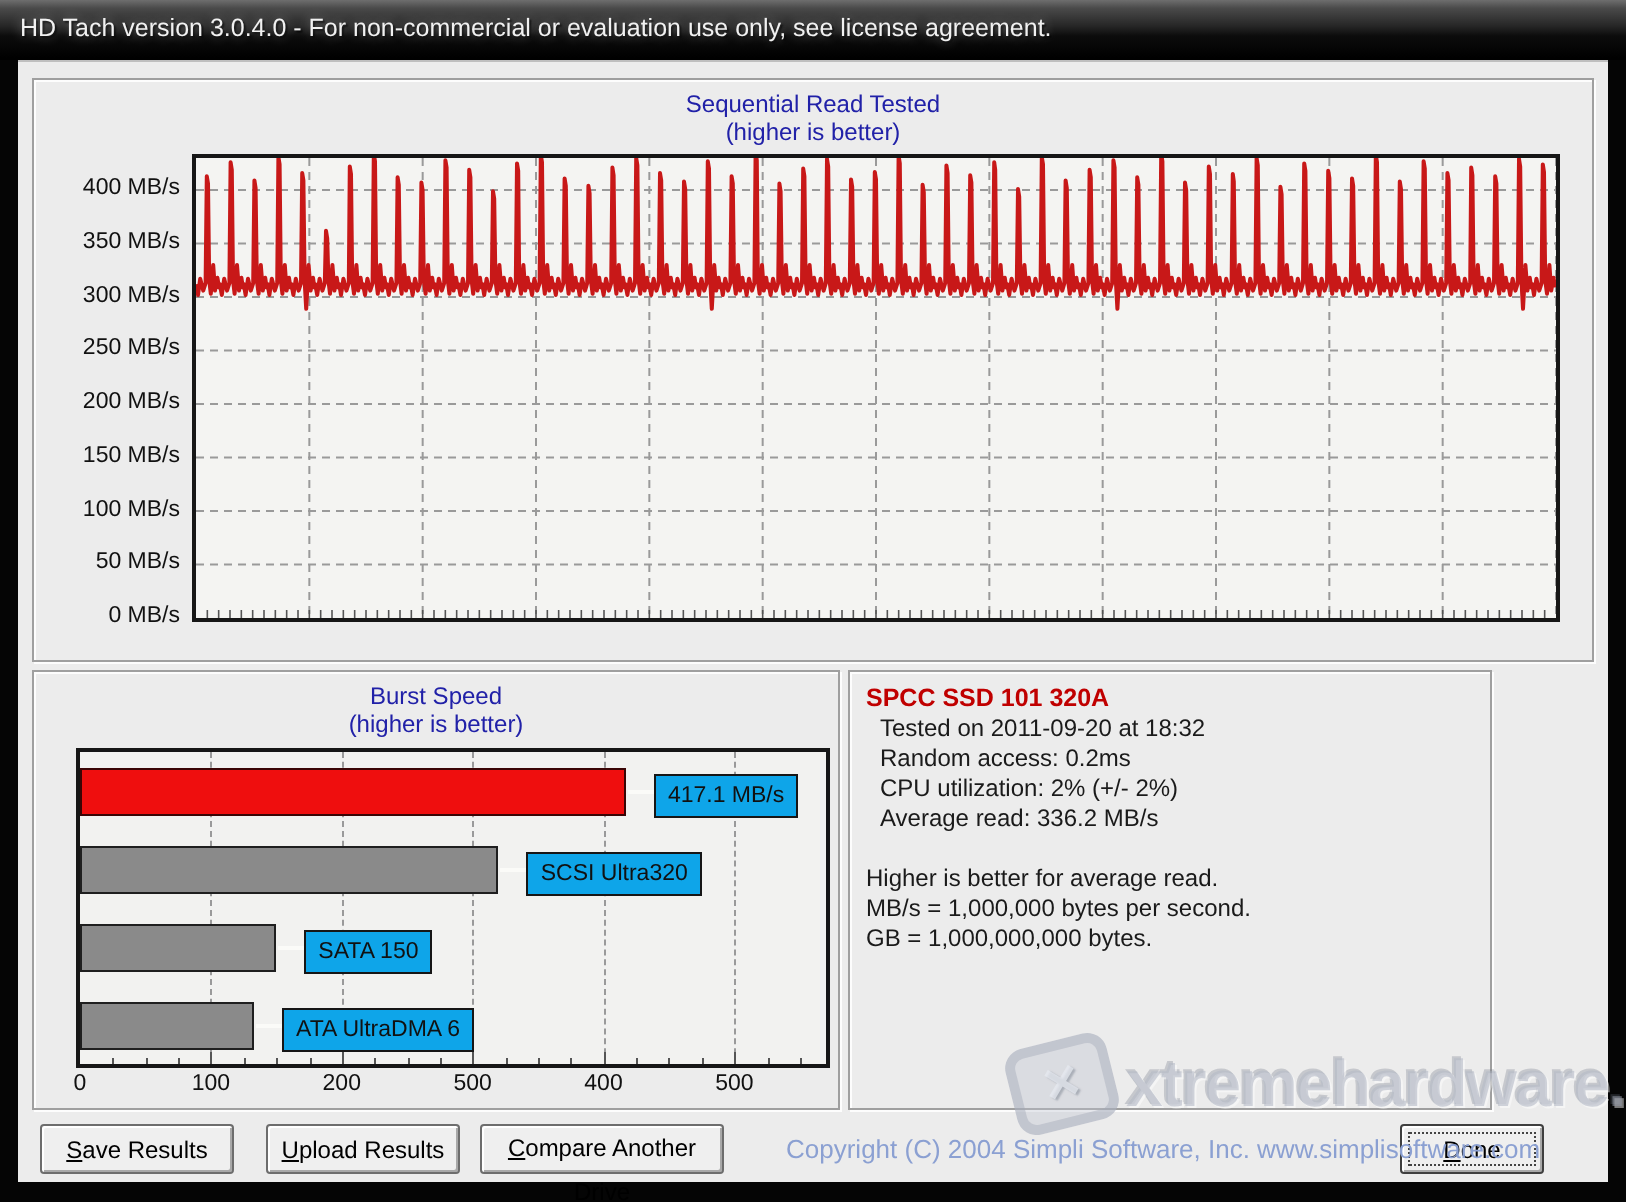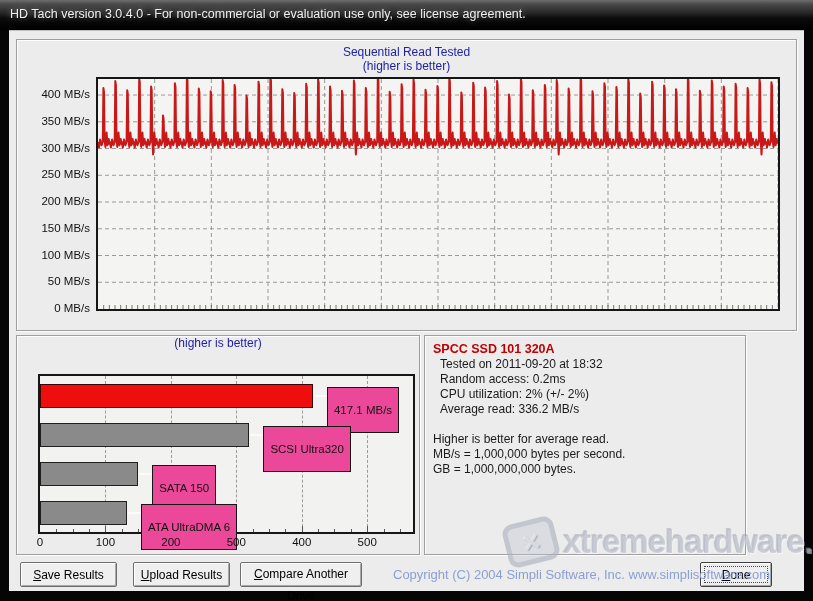--- a/index.html
+++ b/index.html
@@ -55,22 +55,22 @@
   
   .burst-plot {
     position:absolute; left:21px; top:38px; width:377px; height:160px;
     border:2px solid #161616; background:#f2f2f0;
   }
   .vgrid { position:absolute; top:0; bottom:0; width:0; border-left:1px dashed #9a9a9a; }
   .btick { position:absolute; bottom:0; width:1px; background:#555; }
   .bar { position:absolute; left:0; height:24px; border:1px solid #2a0c0c; }
   .bar-connector { position:absolute; height:2px; background:#fbfbf8; }
   .bar-label {
-    position:absolute; background:#ec4899; border:1px solid #161616;
-    font-size:11.5px; line-height:14px; padding:15px 6px; color:#111; white-space:nowrap;
+    position:absolute; background:#0ea5e9; border:1px solid #161616;
+    font-size:11.5px; line-height:14px; padding:3px 6px; color:#111; white-space:nowrap;
   }
   .burst-x-labels { position:absolute; left:21px; top:200px; width:377px; height:14px; }
   .burst-x-labels .xlab {
     position:absolute; width:36px; text-align:center; font-size:11.5px; color:#111;
   }
 
   
   .info-inner { position:absolute; inset:6px 8px; font-size:12px; color:#1a1a1a; }
   .info-title { color:#c00000; font-weight:bold; font-size:12.5px; line-height:15px; }
   .info-line { line-height:15px; white-space:nowrap; }
@@ -282,20 +282,21 @@
             <line x1="657.3333333333334" x2="657.3333333333334" y1="226" y2="230" stroke="#555" stroke-width="0.8"></line>
             <line x1="663" x2="663" y1="226" y2="230" stroke="#555" stroke-width="0.8"></line>
             <line x1="668.6666666666666" x2="668.6666666666666" y1="226" y2="230" stroke="#555" stroke-width="0.8"></line>
             <line x1="674.3333333333334" x2="674.3333333333334" y1="226" y2="230" stroke="#555" stroke-width="0.8"></line>
             <polyline points="0.0,63.1 1.0,68.5 2.1,60.4 3.6,66.3 4.8,62.6 5.4,9.1 6.0,12.8 6.6,61.0 7.4,67.9 8.6,53.5 9.5,66.3 10.7,59.9 11.5,64.7 11.9,63.1 12.9,68.5 14.1,60.4 15.5,66.3 16.7,62.6 17.3,2.1 17.9,5.9 18.5,61.0 19.3,67.9 20.5,53.5 21.5,66.3 22.7,59.9 23.4,64.7 23.9,63.1 24.8,68.5 26.0,60.4 27.4,66.3 28.6,62.6 29.2,11.2 29.8,15.0 30.4,61.0 31.3,67.9 32.4,53.5 33.4,66.3 34.6,59.9 35.3,64.7 35.8,63.1 36.7,68.5 37.9,60.4 39.4,66.3 40.6,62.6 41.2,-0.5 41.8,3.2 42.4,61.0 43.2,67.9 44.4,53.5 45.3,66.3 46.5,59.9 47.2,64.7 47.7,63.1 48.7,68.5 49.9,60.4 51.3,66.3 52.5,62.6 53.1,7.5 53.7,11.2 54.3,61.0 55.1,75.4 56.3,53.5 57.3,66.3 58.5,59.9 59.2,64.7 59.6,63.1 60.6,68.5 61.8,60.4 63.2,66.3 64.4,62.6 65.0,36.4 65.6,40.1 66.2,61.0 67.0,67.9 68.2,53.5 69.2,66.3 70.4,59.9 71.1,64.7 71.6,63.1 72.5,68.5 73.7,60.4 75.2,66.3 76.4,62.6 76.9,4.3 77.5,8.0 78.1,61.0 79.0,67.9 80.2,53.5 81.1,66.3 82.3,59.9 83.0,64.7 83.5,63.1 84.5,68.5 85.7,60.4 87.1,66.3 88.3,62.6 88.9,-2.1 89.5,1.6 90.1,61.0 90.9,67.9 92.1,53.5 93.1,66.3 94.2,59.9 95.0,64.7 95.4,63.1 96.4,68.5 97.6,60.4 99.0,66.3 100.2,62.6 100.8,9.6 101.4,13.4 102.0,61.0 102.8,67.9 104.0,53.5 105.0,66.3 106.2,59.9 106.9,64.7 107.4,63.1 108.3,68.5 109.5,60.4 110.9,66.3 112.1,62.6 112.7,12.3 113.3,16.0 113.9,61.0 114.8,67.9 116.0,53.5 116.9,66.3 118.1,59.9 118.8,64.7 119.3,63.1 120.3,68.5 121.4,60.4 122.9,66.3 124.1,62.6 124.7,1.1 125.3,4.8 125.9,61.0 126.7,67.9 127.9,53.5 128.8,66.3 130.0,59.9 130.8,64.7 131.2,63.1 132.2,68.5 133.4,60.4 134.8,66.3 136.0,62.6 136.6,5.9 137.2,9.6 137.8,61.0 138.6,67.9 139.8,53.5 140.8,66.3 142.0,59.9 142.7,64.7 143.2,63.1 144.1,68.5 145.3,60.4 146.7,66.3 147.9,62.6 148.5,16.6 149.1,20.3 149.7,61.0 150.6,67.9 151.7,53.5 152.7,66.3 153.9,59.9 154.6,64.7 155.1,63.1 156.0,68.5 157.2,60.4 158.7,66.3 159.9,62.6 160.5,2.7 161.1,6.4 161.6,61.0 162.5,67.9 163.7,53.5 164.6,66.3 165.8,59.9 166.5,64.7 167.0,63.1 168.0,68.5 169.2,60.4 170.6,66.3 171.8,62.6 172.4,-1.6 173.0,2.1 173.6,61.0 174.4,67.9 175.6,53.5 176.6,66.3 177.8,59.9 178.5,64.7 178.9,63.1 179.9,68.5 181.1,60.4 182.5,66.3 183.7,62.6 184.3,10.2 184.9,13.9 185.5,61.0 186.3,67.9 187.5,53.5 188.5,66.3 189.7,59.9 190.4,64.7 190.9,63.1 191.8,68.5 193.0,60.4 194.5,66.3 195.6,62.6 196.2,13.9 196.8,17.7 197.4,61.0 198.3,67.9 199.5,53.5 200.4,66.3 201.6,59.9 202.3,64.7 202.8,63.1 203.8,68.5 205.0,60.4 206.4,66.3 207.6,62.6 208.2,4.8 208.8,8.6 209.4,61.0 210.2,67.9 211.4,53.5 212.4,66.3 213.5,59.9 214.3,64.7 214.7,63.1 215.7,68.5 216.9,60.4 218.3,66.3 219.5,62.6 220.1,0.0 220.7,3.7 221.3,61.0 222.1,67.9 223.3,53.5 224.3,66.3 225.5,59.9 226.2,64.7 226.7,63.1 227.6,68.5 228.8,60.4 230.2,66.3 231.4,62.6 232.0,7.5 232.6,11.2 233.2,61.0 234.1,67.9 235.3,53.5 236.2,66.3 237.4,59.9 238.1,64.7 238.6,63.1 239.6,68.5 240.7,60.4 242.2,66.3 243.4,62.6 244.0,11.8 244.6,15.5 245.2,61.0 246.0,67.9 247.2,53.5 248.1,66.3 249.3,59.9 250.0,64.7 250.5,63.1 251.5,68.5 252.7,60.4 254.1,66.3 255.3,62.6 255.9,1.6 256.5,5.3 257.1,61.0 257.9,75.4 259.1,53.5 260.1,66.3 261.3,59.9 262.0,64.7 262.5,63.1 263.4,68.5 264.6,60.4 266.0,66.3 267.2,62.6 267.8,9.1 268.4,12.8 269.0,61.0 269.9,67.9 271.0,53.5 272.0,66.3 273.2,59.9 273.9,64.7 274.4,63.1 275.3,68.5 276.5,60.4 278.0,66.3 279.2,62.6 279.8,-2.7 280.4,1.1 280.9,61.0 281.8,67.9 283.0,53.5 283.9,66.3 285.1,59.9 285.8,64.7 286.3,63.1 287.3,68.5 288.5,60.4 289.9,66.3 291.1,62.6 291.7,12.8 292.3,16.6 292.9,61.0 293.7,67.9 294.9,53.5 295.9,66.3 297.1,59.9 297.8,64.7 298.2,63.1 299.2,68.5 300.4,60.4 301.8,66.3 303.0,62.6 303.6,5.3 304.2,9.1 304.8,61.0 305.6,67.9 306.8,53.5 307.8,66.3 309.0,59.9 309.7,64.7 310.2,63.1 311.1,68.5 312.3,60.4 313.8,66.3 314.9,62.6 315.5,0.5 316.1,4.3 316.7,61.0 317.6,67.9 318.8,53.5 319.7,66.3 320.9,59.9 321.6,64.7 322.1,63.1 323.1,68.5 324.3,60.4 325.7,66.3 326.9,62.6 327.5,10.7 328.1,14.4 328.7,61.0 329.5,67.9 330.7,53.5 331.6,66.3 332.8,59.9 333.6,64.7 334.0,63.1 335.0,68.5 336.2,60.4 337.6,66.3 338.8,62.6 339.4,7.0 340.0,10.7 340.6,61.0 341.4,67.9 342.6,53.5 343.6,66.3 344.8,59.9 345.5,64.7 346.0,63.1 346.9,68.5 348.1,60.4 349.5,66.3 350.7,62.6 351.3,-1.1 351.9,2.7 352.5,61.0 353.4,67.9 354.6,53.5 355.5,66.3 356.7,59.9 357.4,64.7 357.9,63.1 358.8,68.5 360.0,60.4 361.5,66.3 362.7,62.6 363.3,13.4 363.9,17.1 364.5,61.0 365.3,67.9 366.5,53.5 367.4,66.3 368.6,59.9 369.3,64.7 369.8,63.1 370.8,68.5 372.0,60.4 373.4,66.3 374.6,62.6 375.2,3.7 375.8,7.5 376.4,61.0 377.2,67.9 378.4,53.5 379.4,66.3 380.6,59.9 381.3,64.7 381.8,63.1 382.7,68.5 383.9,60.4 385.3,66.3 386.5,62.6 387.1,8.6 387.7,12.3 388.3,61.0 389.2,67.9 390.3,53.5 391.3,66.3 392.5,59.9 393.2,64.7 393.7,63.1 394.6,68.5 395.8,60.4 397.3,66.3 398.5,62.6 399.1,2.1 399.6,5.9 400.2,61.0 401.1,67.9 402.3,53.5 403.2,66.3 404.4,59.9 405.1,64.7 405.6,63.1 406.6,68.5 407.8,60.4 409.2,66.3 410.4,62.6 411.0,15.5 411.6,19.3 412.2,61.0 413.0,67.9 414.2,53.5 415.2,66.3 416.4,59.9 417.1,64.7 417.5,63.1 418.5,68.5 419.7,60.4 421.1,66.3 422.3,62.6 422.9,-0.5 423.5,3.2 424.1,61.0 424.9,67.9 426.1,53.5 427.1,66.3 428.3,59.9 429.0,64.7 429.5,63.1 430.4,68.5 431.6,60.4 433.1,66.3 434.2,62.6 434.8,11.2 435.4,15.0 436.0,61.0 436.9,67.9 438.1,53.5 439.0,66.3 440.2,59.9 440.9,64.7 441.4,63.1 442.4,68.5 443.6,60.4 445.0,66.3 446.2,62.6 446.8,5.9 447.4,9.6 448.0,61.0 448.8,67.9 450.0,53.5 450.9,66.3 452.1,59.9 452.9,64.7 453.3,63.1 454.3,68.5 455.5,60.4 456.9,66.3 458.1,62.6 458.7,1.1 459.3,4.8 459.9,61.0 460.7,75.4 461.9,53.5 462.9,66.3 464.1,59.9 464.8,64.7 465.3,63.1 466.2,68.5 467.4,60.4 468.8,66.3 470.0,62.6 470.6,9.6 471.2,13.4 471.8,61.0 472.7,67.9 473.9,53.5 474.8,66.3 476.0,59.9 476.7,64.7 477.2,63.1 478.1,68.5 479.3,60.4 480.8,66.3 482.0,62.6 482.6,-2.1 483.2,1.6 483.8,61.0 484.6,67.9 485.8,53.5 486.7,66.3 487.9,59.9 488.6,64.7 489.1,63.1 490.1,68.5 491.3,60.4 492.7,66.3 493.9,62.6 494.5,12.3 495.1,16.0 495.7,61.0 496.5,67.9 497.7,53.5 498.7,66.3 499.9,59.9 500.6,64.7 501.1,63.1 502.0,68.5 503.2,60.4 504.6,66.3 505.8,62.6 506.4,4.3 507.0,8.0 507.6,61.0 508.4,67.9 509.6,53.5 510.6,66.3 511.8,59.9 512.5,64.7 513.0,63.1 513.9,68.5 515.1,60.4 516.6,66.3 517.8,62.6 518.4,8.0 518.9,11.8 519.5,61.0 520.4,67.9 521.6,53.5 522.5,66.3 523.7,59.9 524.4,64.7 524.9,63.1 525.9,68.5 527.1,60.4 528.5,66.3 529.7,62.6 530.3,0.0 530.9,3.7 531.5,61.0 532.3,67.9 533.5,53.5 534.5,66.3 535.6,59.9 536.4,64.7 536.8,63.1 537.8,68.5 539.0,60.4 540.4,66.3 541.6,62.6 542.2,14.4 542.8,18.2 543.4,61.0 544.2,67.9 545.4,53.5 546.4,66.3 547.6,59.9 548.3,64.7 548.8,63.1 549.7,68.5 550.9,60.4 552.4,66.3 553.5,62.6 554.1,2.7 554.7,6.4 555.3,61.0 556.2,67.9 557.4,53.5 558.3,66.3 559.5,59.9 560.2,64.7 560.7,63.1 561.7,68.5 562.8,60.4 564.3,66.3 565.5,62.6 566.1,6.4 566.7,10.2 567.3,61.0 568.1,67.9 569.3,53.5 570.2,66.3 571.4,59.9 572.2,64.7 572.6,63.1 573.6,68.5 574.8,60.4 576.2,66.3 577.4,62.6 578.0,10.2 578.6,13.9 579.2,61.0 580.0,67.9 581.2,53.5 582.2,66.3 583.4,59.9 584.1,64.7 584.6,63.1 585.5,68.5 586.7,60.4 588.1,66.3 589.3,62.6 589.9,-1.6 590.5,2.1 591.1,61.0 592.0,67.9 593.2,53.5 594.1,66.3 595.3,59.9 596.0,64.7 596.5,63.1 597.4,68.5 598.6,60.4 600.1,66.3 601.3,62.6 601.9,11.8 602.5,15.5 603.1,61.0 603.9,67.9 605.1,53.5 606.0,66.3 607.2,59.9 607.9,64.7 608.4,63.1 609.4,68.5 610.6,60.4 612.0,66.3 613.2,62.6 613.8,1.6 614.4,5.3 615.0,61.0 615.8,67.9 617.0,53.5 618.0,66.3 619.2,59.9 619.9,64.7 620.4,63.1 621.3,68.5 622.5,60.4 623.9,66.3 625.1,62.6 625.7,7.5 626.3,11.2 626.9,61.0 627.7,67.9 628.9,53.5 629.9,66.3 631.1,59.9 631.8,64.7 632.3,63.1 633.2,68.5 634.4,60.4 635.9,66.3 637.1,62.6 637.6,4.8 638.2,8.6 638.8,61.0 639.7,67.9 640.9,53.5 641.8,66.3 643.0,59.9 643.7,64.7 644.2,63.1 645.2,68.5 646.4,60.4 647.8,66.3 649.0,62.6 649.6,9.1 650.2,12.8 650.8,61.0 651.6,67.9 652.8,53.5 653.8,66.3 654.9,59.9 655.7,64.7 656.1,63.1 657.1,68.5 658.3,60.4 659.7,66.3 660.9,62.6 661.5,0.5 662.1,4.3 662.7,61.0 663.5,75.4 664.7,53.5 665.7,66.3 666.9,59.9 667.6,64.7 668.1,63.1 669.0,68.5 670.2,60.4 671.6,66.3 672.8,62.6 673.4,3.2 674.0,7.0 674.6,61.0 675.5,67.9 676.7,53.5 677.6,66.3 678.8,59.9 679.5,64.7" fill="none" stroke="#c81818" stroke-width="2" stroke-linejoin="round"></polyline>
           </svg>
       </div>
     </div>
 
     <div class="panel burst-panel">
+      <div class="chart-title">Burst Speed</div>
       <div class="chart-subtitle">(higher is better)</div>
       <div class="burst-plot" id="burstPlot">
           <div class="vgrid" style="left: 65.4386px;"></div>
           <div class="vgrid" style="left: 130.877px;"></div>
           <div class="vgrid" style="left: 196.316px;"></div>
           <div class="vgrid" style="left: 261.754px;"></div>
           <div class="vgrid" style="left: 327.193px;"></div>
           <div class="btick" style="left: 16.3596px; height: 3px;"></div>
           <div class="btick" style="left: 32.7193px; height: 3px;"></div>
           <div class="btick" style="left: 49.0789px; height: 3px;"></div>

